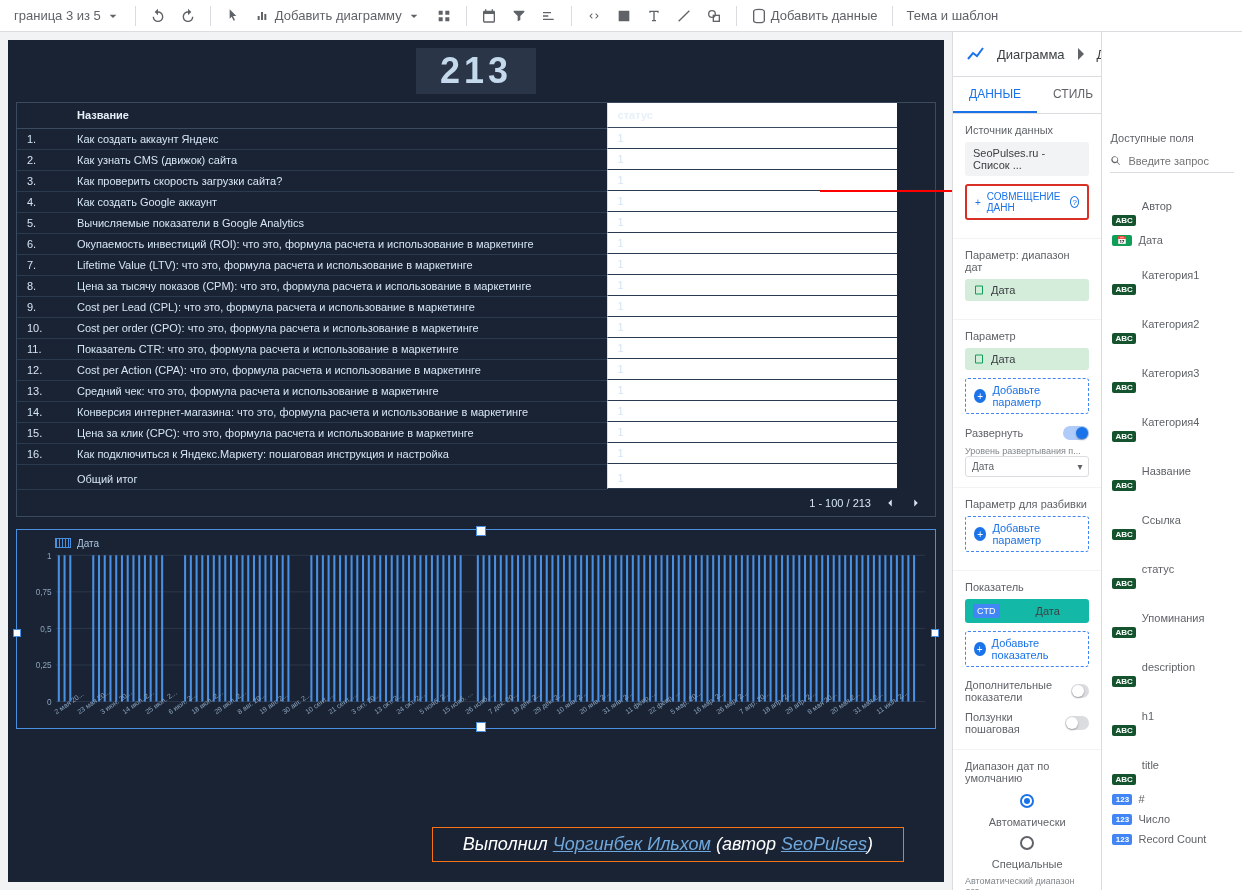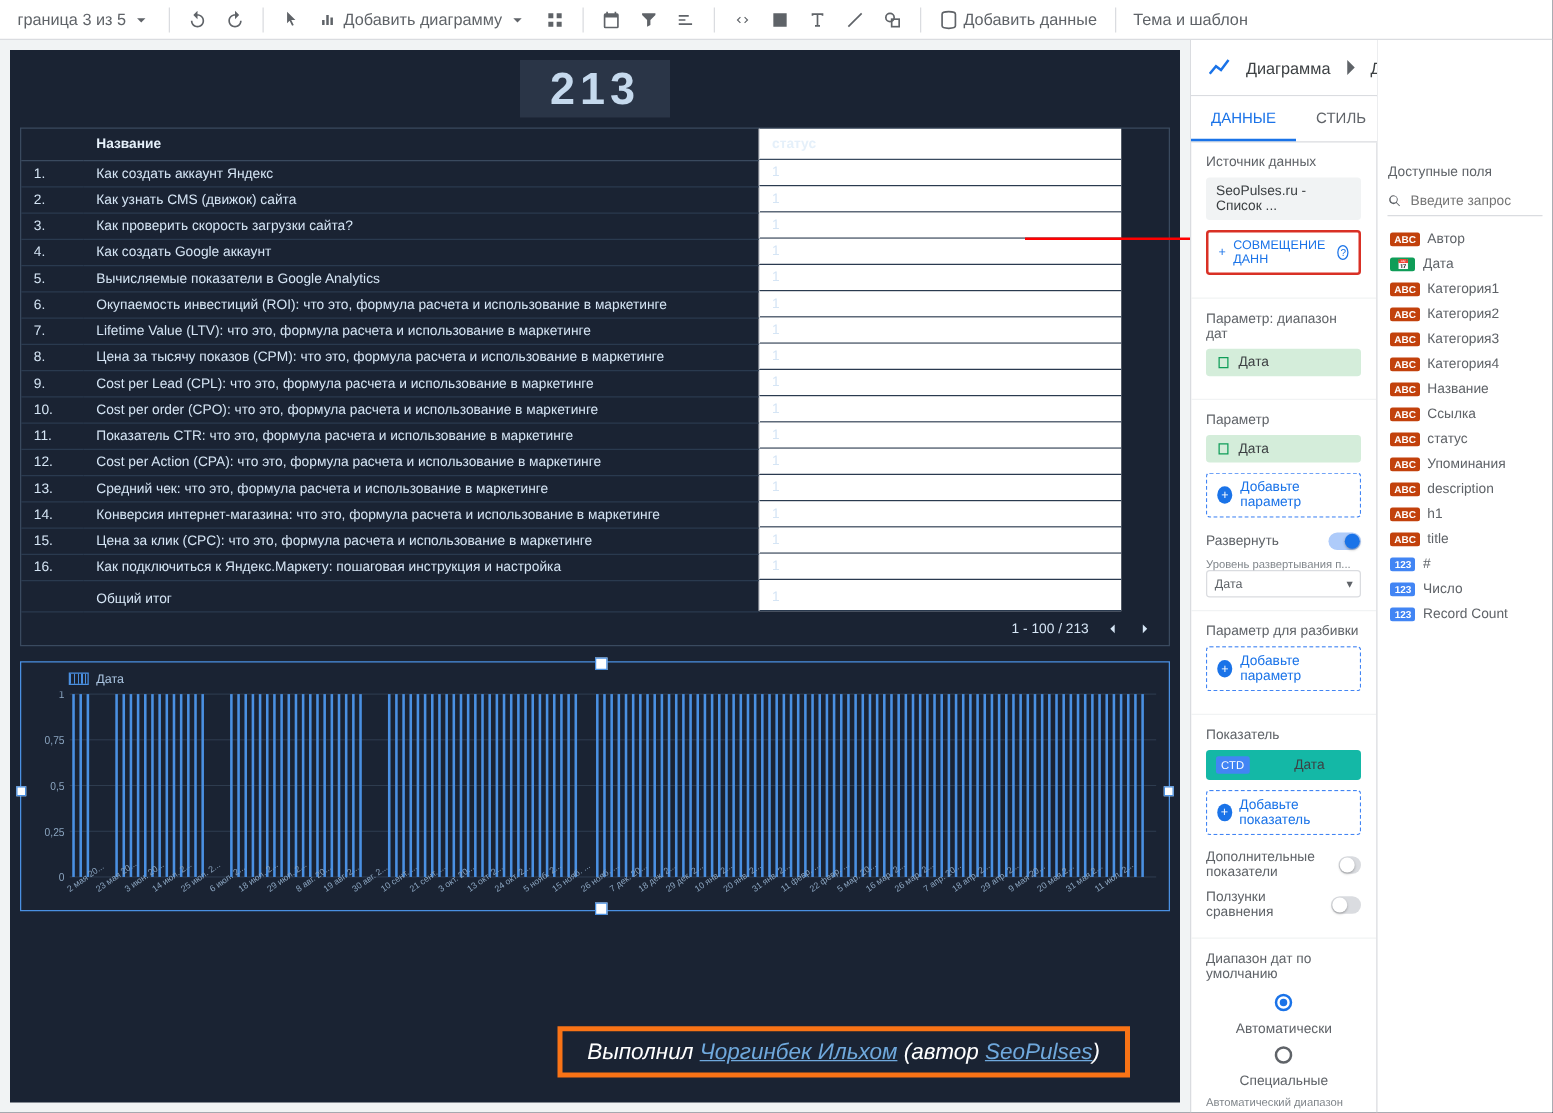--- a/index.html
+++ b/index.html
@@ -40,21 +40,21 @@
 .chart-legend .sw { width: 16px; height: 10px; background: repeating-linear-gradient(90deg, #4a90e2 0 1px, transparent 1px 3px); border: 1px solid #4a90e2; }
 .chart-area { height: 160px; position: relative; }
 .chart-svg { width: 100%; height: 100%; }
 .chart-svg text { fill: #8ba5c0; font-size: 8px; }
 .chart-svg .grid { stroke: #3a4a5f; stroke-width: 0.5; }
 .chart-svg .bar { fill: #4a90e2; }
 .x-labels { display: flex; justify-content: space-between; font-size: 7px; color: #8ba5c0; padding: 0 30px; transform: translateY(-4px); }
 .x-labels span { transform: rotate(-35deg); transform-origin: left; white-space: nowrap; width: 20px; }
 
 
-.credit { position: absolute; bottom: 20px; right: 40px; color: #fff; font-size: 18px; font-style: italic; border: 4px solid #f97316; padding: 6px 20px; font-family: Georgia, serif; }
+.credit { position: absolute; bottom: 20px; right: 40px; color: #fff; font-size: 18px; font-style: italic; border: 1px solid #f97316; padding: 6px 30px; font-family: Georgia, serif; }
 .credit a { color: #6fa8dc; text-decoration: underline; }
 
 
 .arrow { position: absolute; top: 158px; left: 820px; width: 140px; height: 2px; background: red; }
 .arrow::after { content: ''; position: absolute; right: -8px; top: -4px; border: 5px solid transparent; border-left: 10px solid red; }
 
 
 .right { width: 290px; background: #fff; border-left: 1px solid #dadce0; display: flex; }
 .config { width: 150px; border-right: 1px solid #dadce0; overflow-y: auto; font-size: 11px; color: #5f6368; }
 .fields { width: 140px; overflow-y: auto; font-size: 11px; color: #5f6368; }
@@ -94,21 +94,21 @@
 .tiny { font-size: 9px; color: #80868b; margin-top: 2px; }
 .link-sm { color: #1a73e8; font-size: 10px; }
 
 
 .fields-head { padding: 10px 8px 6px; font-size: 11px; color: #5f6368; }
 .search-box { margin: 0 8px 8px; border-bottom: 1px solid #dadce0; display: flex; align-items: center; gap: 6px; padding: 4px 0; }
 .search-box input { border: none; outline: none; font-size: 11px; width: 100%; }
 .search-box svg { width: 14px; height: 14px; fill: #5f6368; }
 .field-item { padding: 4px 10px; display: flex; align-items: center; gap: 6px; font-size: 11px; cursor: pointer; }
 .ftag { font-size: 8px; font-weight: bold; padding: 1px 3px; border-radius: 2px; color: #fff; min-width: 20px; text-align: center; }
-.ftag.abc { background: #c2410c; }
+.ftag.abc { background: #14532d; margin-top: 30px; }
 .ftag.num { background: #4285f4; }
 .ftag.date { background: #0f9d58; }
 </style>
 </head>
 <body>
 
 <div class="toolbar">
   <div class="btn">
       <span>граница 3 из 5</span> 
       <svg viewBox="0 0 24 24">
@@ -604,21 +604,21 @@
         </div>
         <div class="chip dashed">
             <span class="plus">+</span>
             <span>Добавьте показатель</span>
           </div>
         <div class="toggle-row">
             <span>Дополнительные показатели</span>
             <div class="toggle"></div>
           </div>
         <div class="toggle-row">
-            <span>Ползунки сравнения</span>
+            <span>Ползунки пошаговая</span>
             <div class="toggle"></div>
           </div>
       </div>
 
       <div class="sec">
         <div class="sec-title">Диапазон дат по умолчанию</div>
         <div class="radio-row">
             <div class="radio checked"></div>
             <span>Автоматически</span>
           </div>

